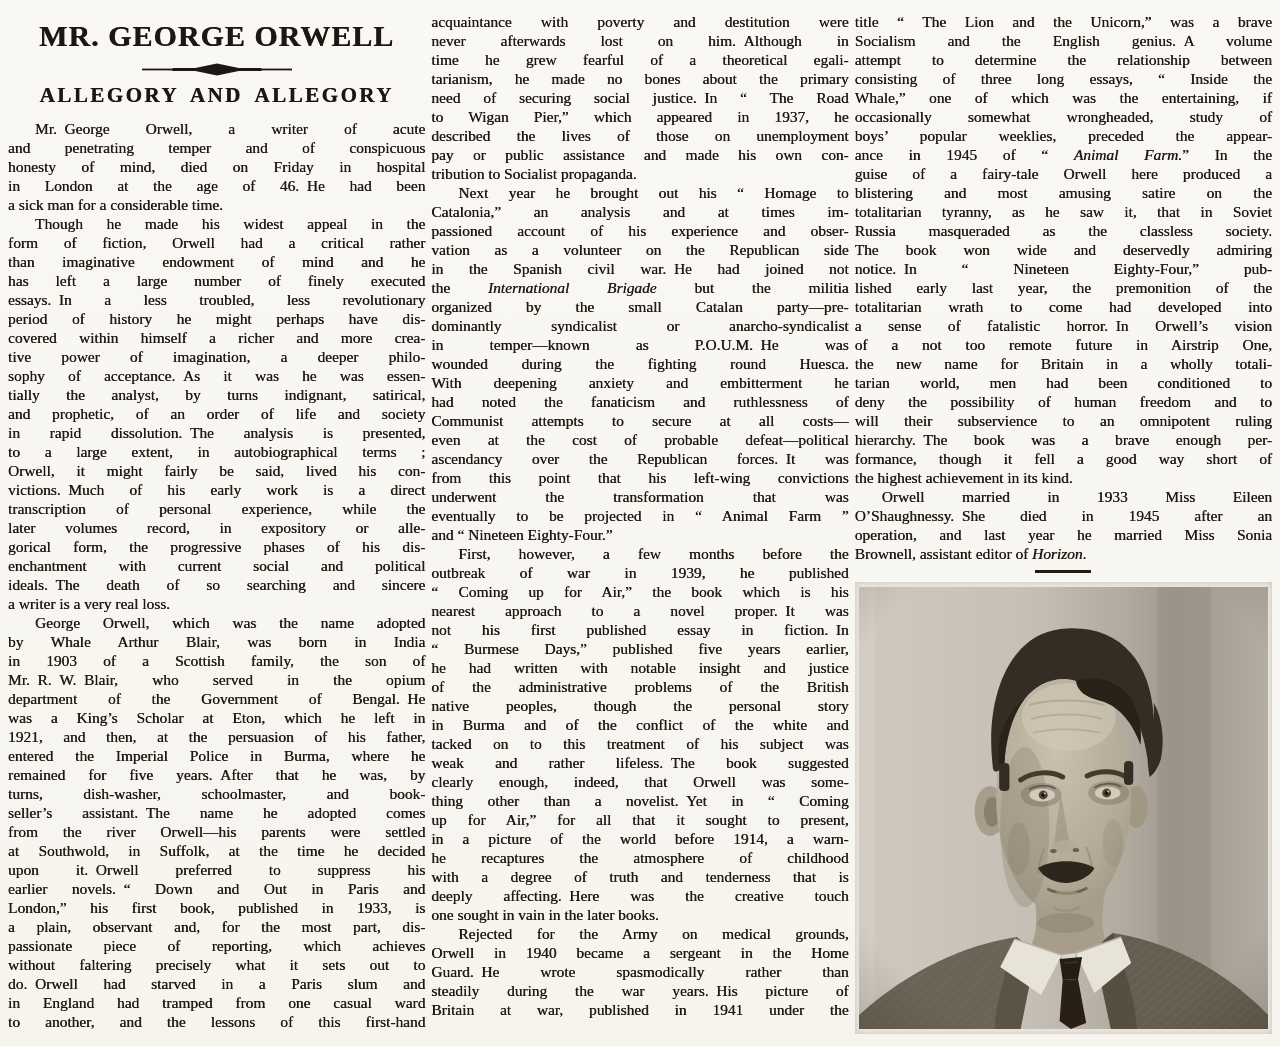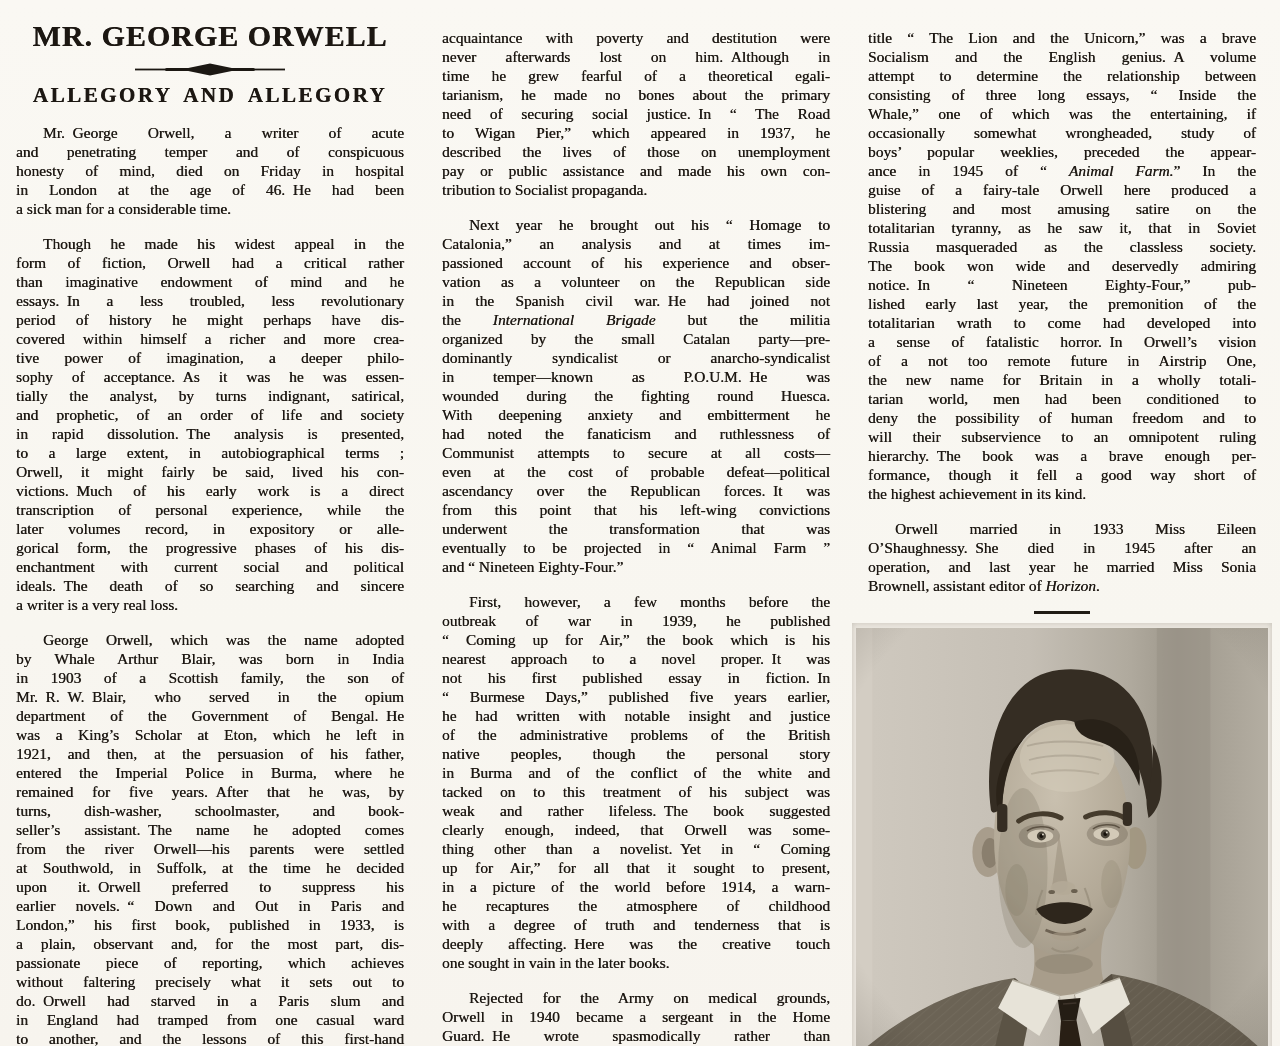--- a/index.html
+++ b/index.html
@@ -4,36 +4,36 @@
 <style>
   html,body { margin:0; padding:0; background:#e9e7e2; }
   .page {
     position:relative; width:1280px; height:1046px; overflow:hidden;
     background:linear-gradient(180deg,#faf8f3 0%,#f8f6f0 60%,#f7f4ee 100%);
     font-family:"Liberation Serif","DejaVu Serif",serif;
     color:#1c1712;
   }
   .cols {
     display:grid; grid-template-columns:1fr 1fr 1fr; gap:0 6px;
-    padding:12px 8px 0 0; box-sizing:border-box; height:100%;
+    padding:12px 8px 0 8px; box-sizing:border-box; height:100%;
   }
   .col { min-width:0; }
   .masthead { text-align:center; }
   .headline {
     font-size:30px; line-height:36px; font-weight:bold; letter-spacing:1px;
     margin:6px 0 0; white-space:nowrap;
     text-shadow:0.4px 0 0.3px rgba(28,23,18,.9);
   }
   .divider { display:block; margin:9px auto 7px; }
   .subhead {
     font-size:21px; line-height:24px; font-weight:bold; letter-spacing:2.5px;
     word-spacing:5px; margin:2px 0 12px; white-space:nowrap;
     text-shadow:0.4px 0 0.3px rgba(28,23,18,.9);
   }
-  .para { margin:16px; }
+  .para { margin:0; }
   .tline {
     font-size:15.4px; line-height:19px;
     text-align:justify; text-align-last:justify; text-justify:inter-word;
     text-shadow:0.35px 0 0.25px rgba(28,23,18,.85);
   }
   .tline.pl { text-align-last:left; }
   .para.indent .tline:first-child { text-indent:27px; }
   .tline i { font-style:italic; }
   .end-rule { width:56px; height:3px; background:#201b15; margin:7px auto 9px; }
   .photo {
@@ -63,20 +63,21 @@
             <div class="tline">Mr. George Orwell, a writer of acute</div>
             <div class="tline">and penetrating temper and of conspicuous</div>
             <div class="tline">honesty of mind, died on Friday in hospital</div>
             <div class="tline">in London at the age of 46. He had been</div>
             <div class="tline pl">a sick man for a considerable time.</div>
           </div>
           <div class="para indent">
             <div class="tline">Though he made his widest appeal in the</div>
             <div class="tline">form of fiction, Orwell had a critical rather</div>
             <div class="tline">than imaginative endowment of mind and he</div>
+            <div class="tline">has left a large number of finely executed</div>
             <div class="tline">essays. In a less troubled, less revolutionary</div>
             <div class="tline">period of history he might perhaps have dis-</div>
             <div class="tline">covered within himself a richer and more crea-</div>
             <div class="tline">tive power of imagination, a deeper philo-</div>
             <div class="tline">sophy of acceptance. As it was he was essen-</div>
             <div class="tline">tially the analyst, by turns indignant, satirical,</div>
             <div class="tline">and prophetic, of an order of life and society</div>
             <div class="tline">in rapid dissolution. The analysis is presented,</div>
             <div class="tline">to a large extent, in autobiographical terms ;</div>
             <div class="tline">Orwell, it might fairly be said, lived his con-</div>

